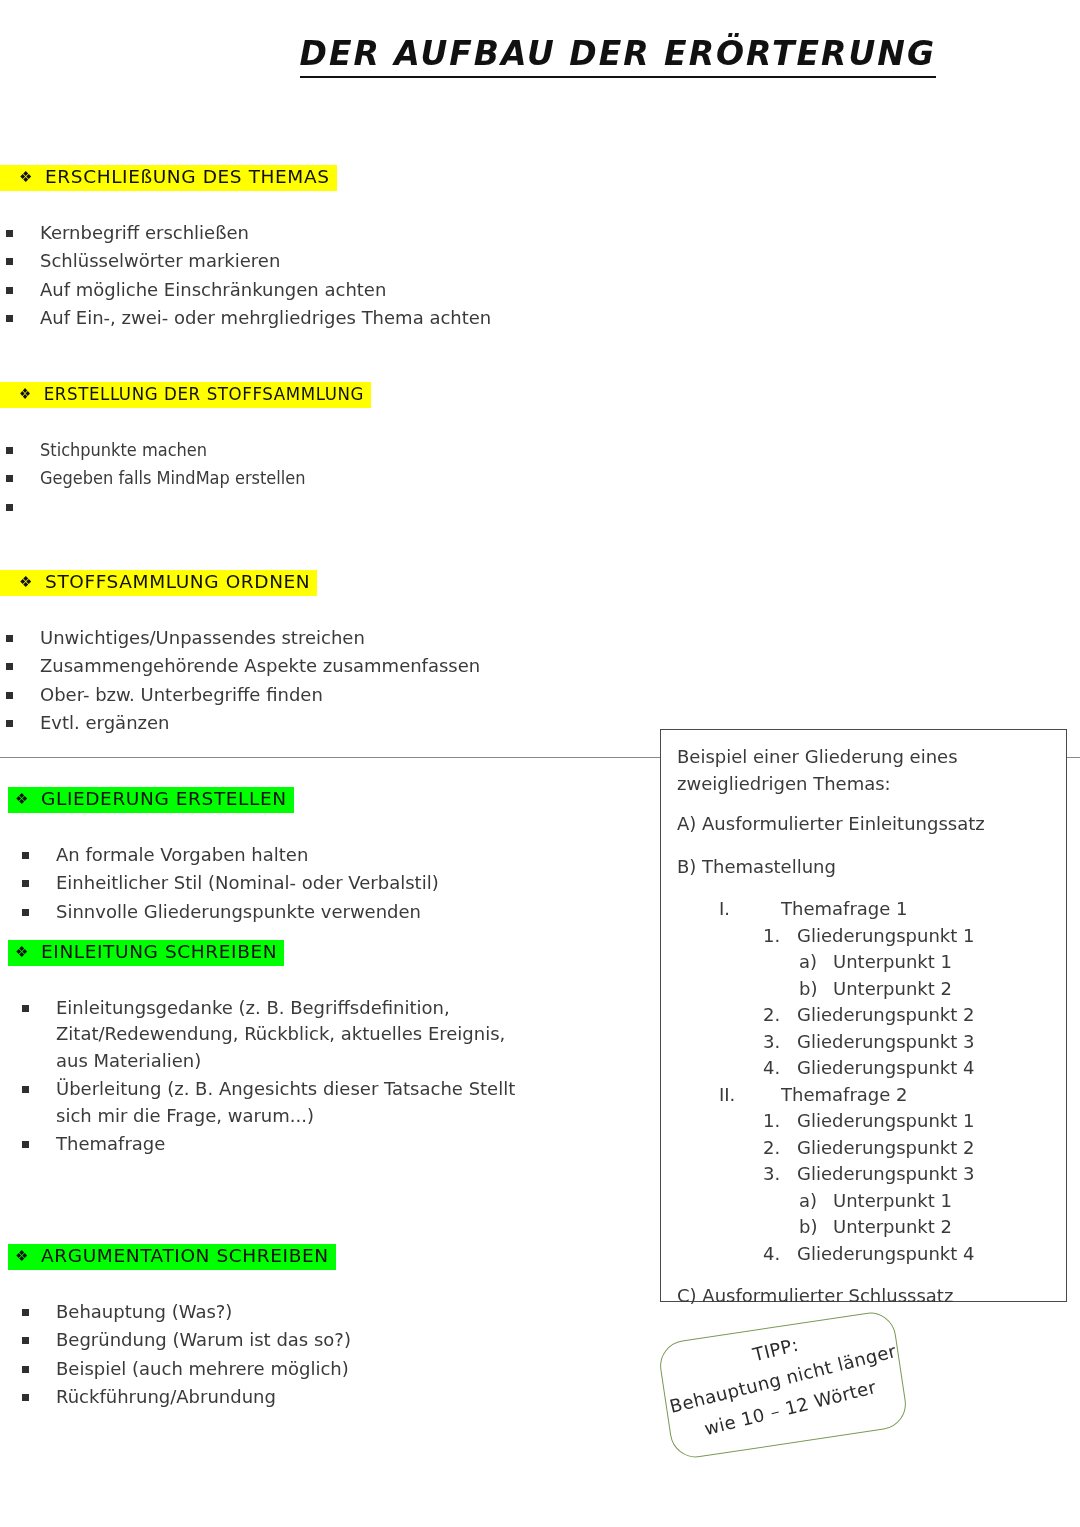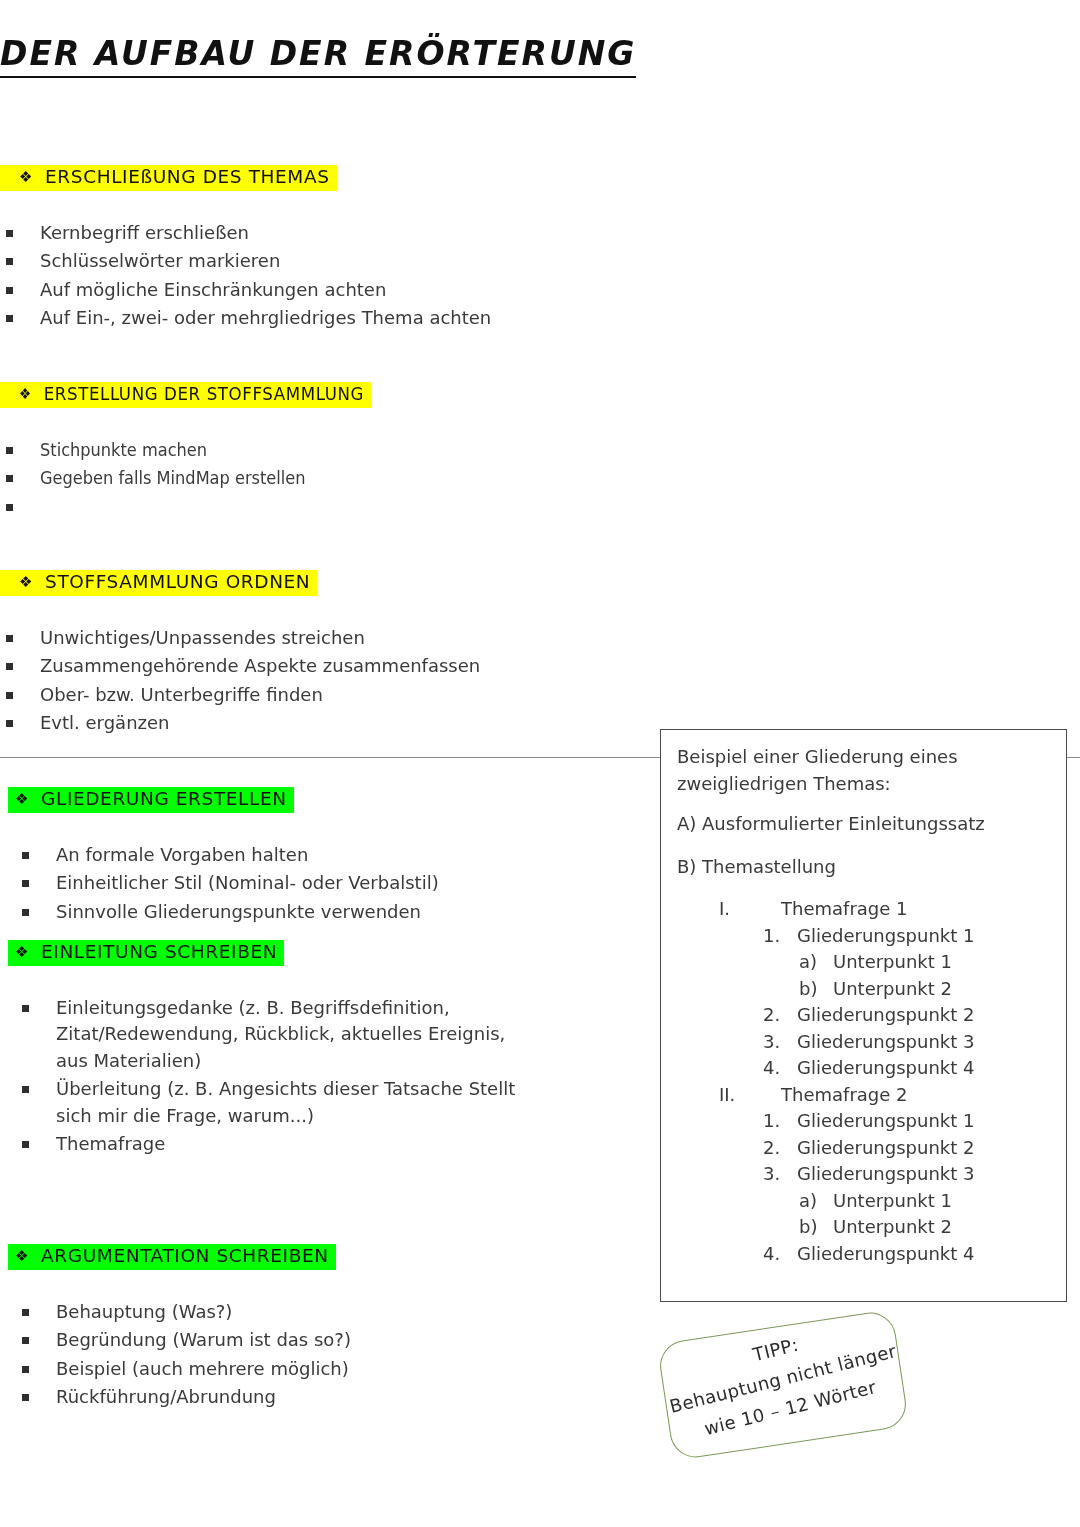--- a/index.html
+++ b/index.html
@@ -19,21 +19,21 @@
     overflow: hidden;
     background: #ffffff;
   }
 
   
   .doc-title {
     position: absolute;
     left: 0;
     top: 34px;
     width: 936px;
-    text-align: left;
+    text-align: right;
     font-family: "DejaVu Sans", sans-serif;
     font-style: italic;
     font-weight: 700;
     font-size: 33px;
     letter-spacing: 2.0px;
     color: #111111;
   }
   .doc-title span.tt {
     border-bottom: 2.5px solid #111111;
     padding-bottom: 3px;
@@ -301,20 +301,21 @@
       </div>
     <div class="ex-line lvl3">
         <span class="num">b)</span>
         <span>Unterpunkt 2</span>
       </div>
     <div class="ex-line lvl2">
         <span class="num">4.</span>
         <span>Gliederungspunkt 4</span>
       </div>
 
+    <div class="ex-line ex-bottom">C) Ausformulierter Schlusssatz</div>
   </div>
 
   <div class="tipp-wrap">
     <div class="tipp-box"></div>
     <div class="tipp-text">
       <span class="tipp-head">TIPP:</span>
       <span>Behauptung nicht länger</span>
       <span>wie 10 – 12 Wörter</span>
     </div>
   </div>

